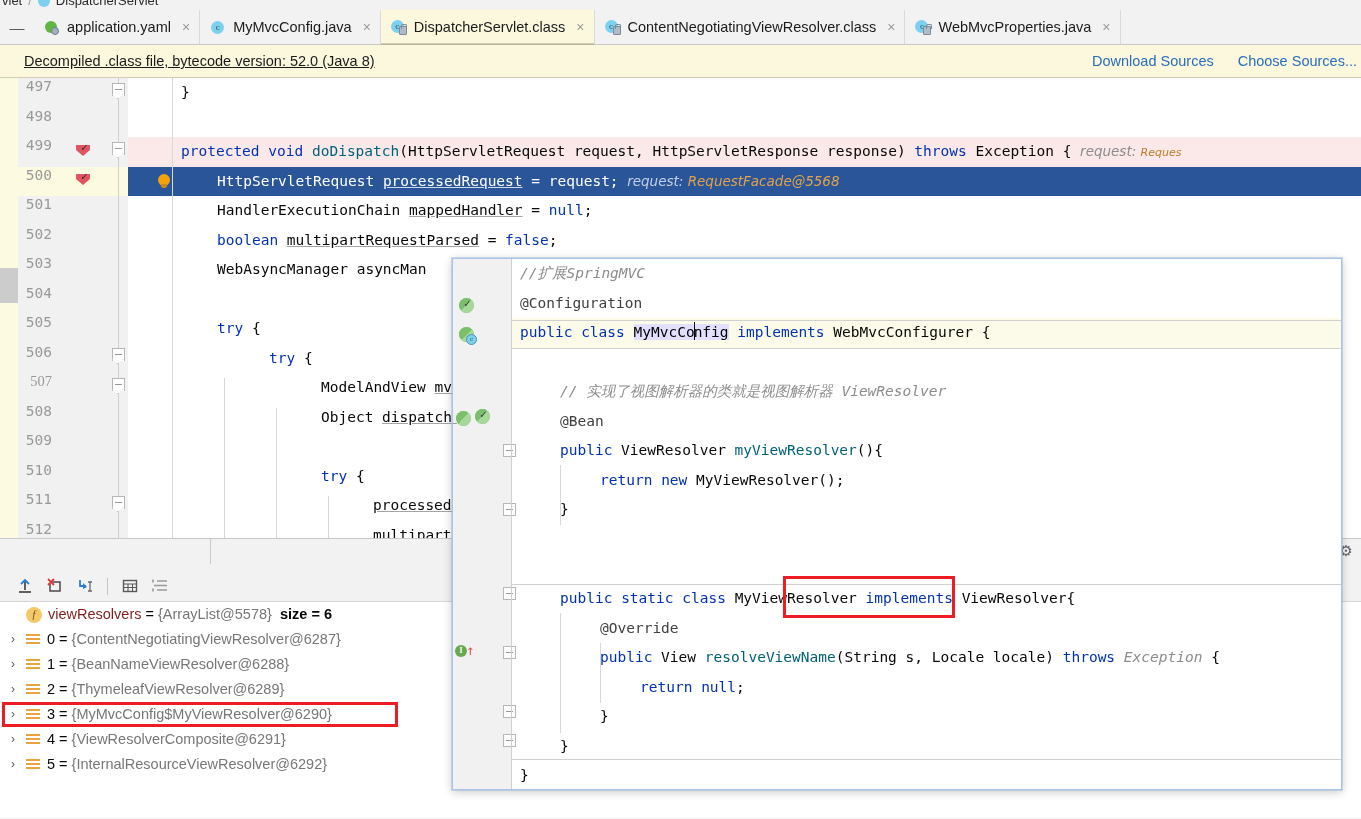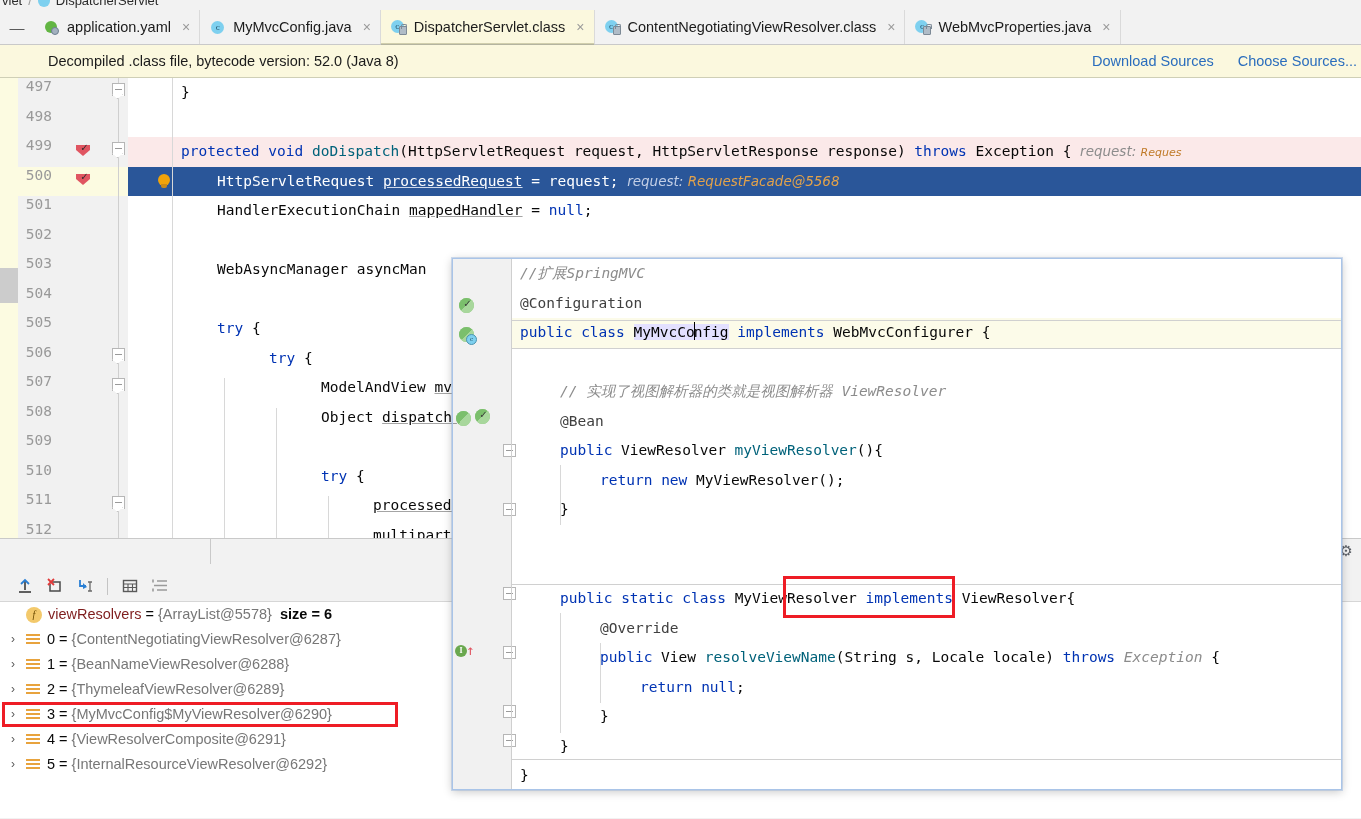--- a/index.html
+++ b/index.html
@@ -87,21 +87,21 @@
     border:1px solid #7d8a96;border-bottom:none;border-radius:2px 2px 0 0;
   }
 
   
   .notifbar{
     position:absolute;left:0;top:45px;width:1361px;height:32px;
     background:#fbf8de;border-bottom:1px solid #cfcfb6;
     display:flex;align-items:center;
     font-size:14.5px;color:#1b1b1b;
   }
-  .notifbar .msg{padding-left:48px;}
+  .notifbar .msg{padding-left:24px;text-decoration:underline;}
   .notifbar .links{
     margin-left:auto;display:flex;gap:24px;padding-right:4px;
     color:#2a6dbd;
   }
   .notifbar .links span{cursor:pointer;}
 
   
   .leftstripe{
     position:absolute;left:0;top:78px;width:18px;height:460px;
     background:#fcfbe1;
@@ -377,21 +377,21 @@
       <div class="ln" style="top:0px;">497</div>
       <div class="ln" style="top:29.5px;">498</div>
       <div class="ln" style="top:59px;">499</div>
       <div class="ln" style="top:88.5px;">500</div>
       <div class="ln" style="top:118px;">501</div>
       <div class="ln" style="top:147.5px;">502</div>
       <div class="ln" style="top:177px;">503</div>
       <div class="ln" style="top:206.5px;">504</div>
       <div class="ln" style="top:236px;">505</div>
       <div class="ln" style="top:265.5px;">506</div>
-      <div class="ln" style="top:295px;">507</div>
+      <div class="ln" style="top:295px;font-family:Liberation Serif, serif;">507</div>
       <div class="ln" style="top:324.5px;">508</div>
       <div class="ln" style="top:354px;">509</div>
       <div class="ln" style="top:383.5px;">510</div>
       <div class="ln" style="top:413px;">511</div>
       <div class="ln" style="top:442.5px;">512</div>
 
       <div class="bp" style="top:65px;">
           <span class="di"></span>
           <span class="ck">✓</span>
         </div>
@@ -423,20 +423,21 @@
       <div class="indentline" style="left:200px;top:418px;height:42px;"></div>
 
       <div class="row" style="top:0px;left:53px;"><span class="plain">}</span></div>
 
       <div class="row" style="top:59px;left:53px;"><span class="kw">protected</span><span class="plain"> </span><span class="kw">void</span><span class="plain"> </span><span class="meth">doDispatch</span><span class="plain">(HttpServletRequest request, HttpServletResponse response) </span><span class="kw">throws</span><span class="plain"> Exception {</span><span class="hint">  request: </span><span class="hintv">Reques</span></div>
 
       <div class="row" style="top:88.5px;left:89px;"><span class="onsel">HttpServletRequest </span><span class="onsel-u">processedRequest</span><span class="onsel"> = request;</span><span class="hint-sel">  request: </span><span class="hintv-sel">RequestFacade@5568</span></div>
 
       <div class="row" style="top:118px;left:89px;"><span class="plain">HandlerExecutionChain </span><span class="fld">mappedHandler</span><span class="plain"> = </span><span class="kw">null</span><span class="plain">;</span></div>
 
+      <div class="row" style="top:147.5px;left:89px;"><span class="kw">boolean</span><span class="plain"> </span><span class="fld">multipartRequestParsed</span><span class="plain"> = </span><span class="kw">false</span><span class="plain">;</span></div>
 
       <div class="row" style="top:177px;left:89px;"><span class="plain">WebAsyncManager asyncMan</span></div>
 
       <div class="row" style="top:236px;left:89px;"><span class="kw">try</span><span class="plain"> {</span></div>
 
       <div class="row" style="top:265.5px;left:141px;"><span class="kw">try</span><span class="plain"> {</span></div>
 
       <div class="row" style="top:295px;left:193px;"><span class="plain">ModelAndView </span><span class="fld">mv</span></div>
 
       <div class="row" style="top:324.5px;left:193px;"><span class="plain">Object </span><span class="fld">dispatchE</span></div>

